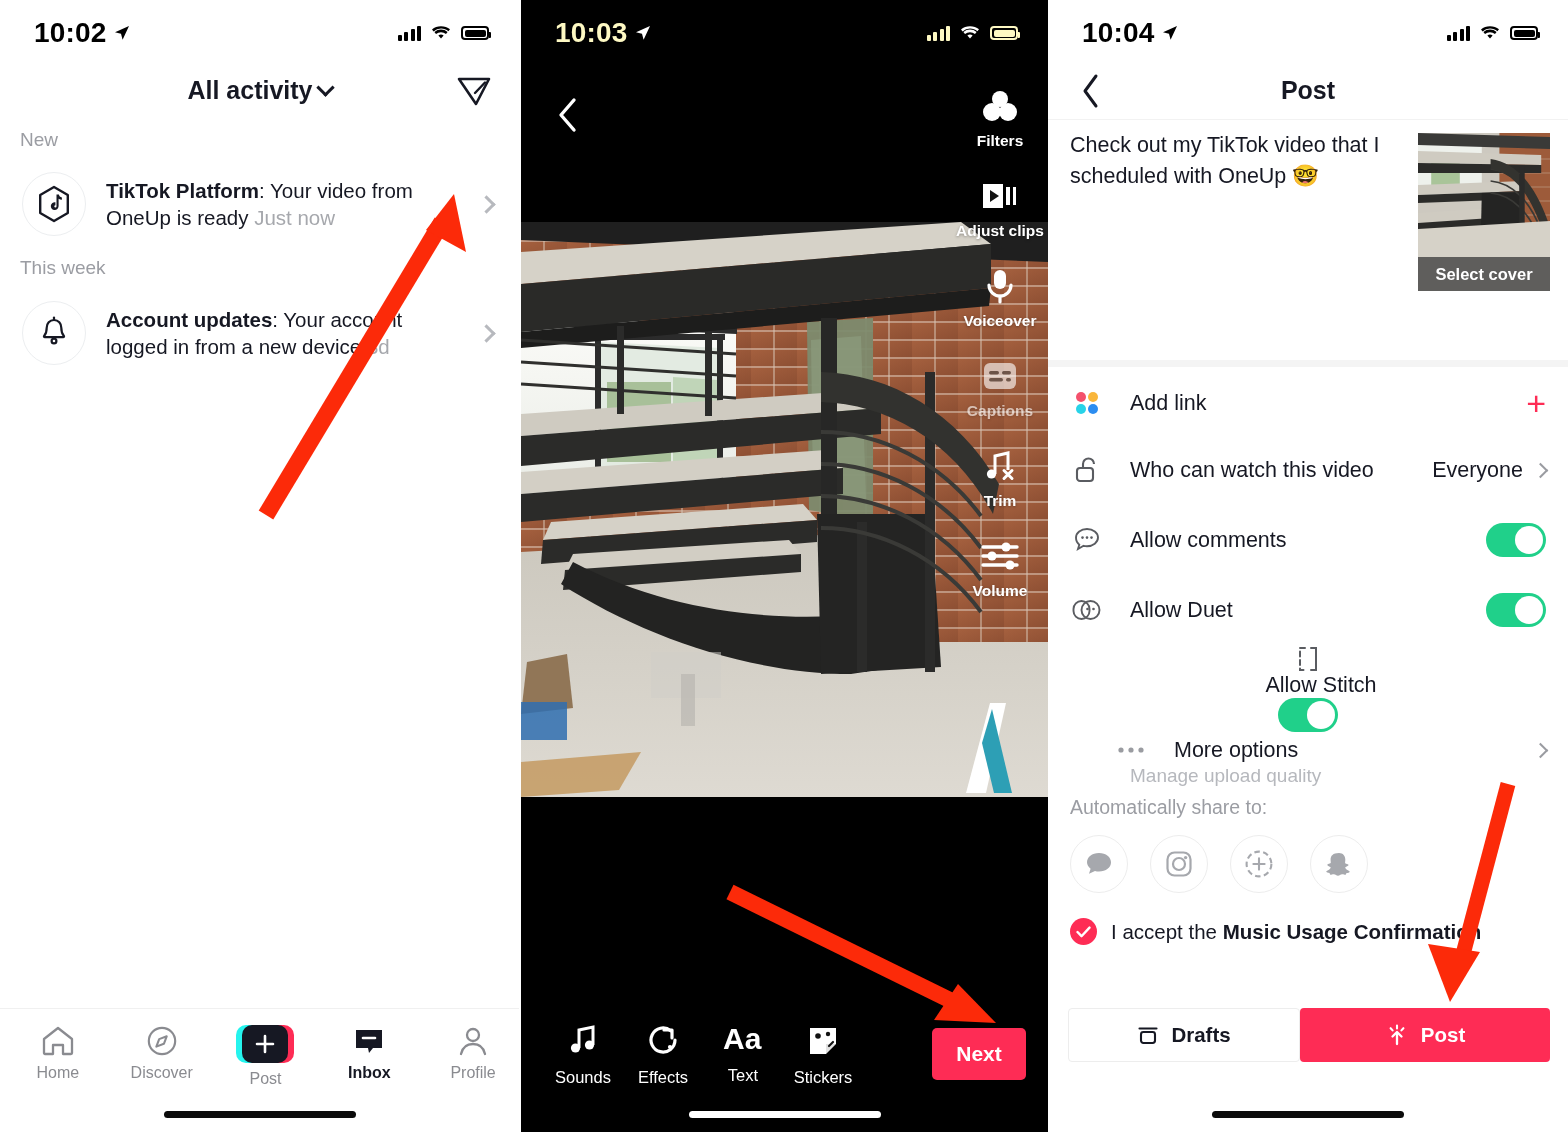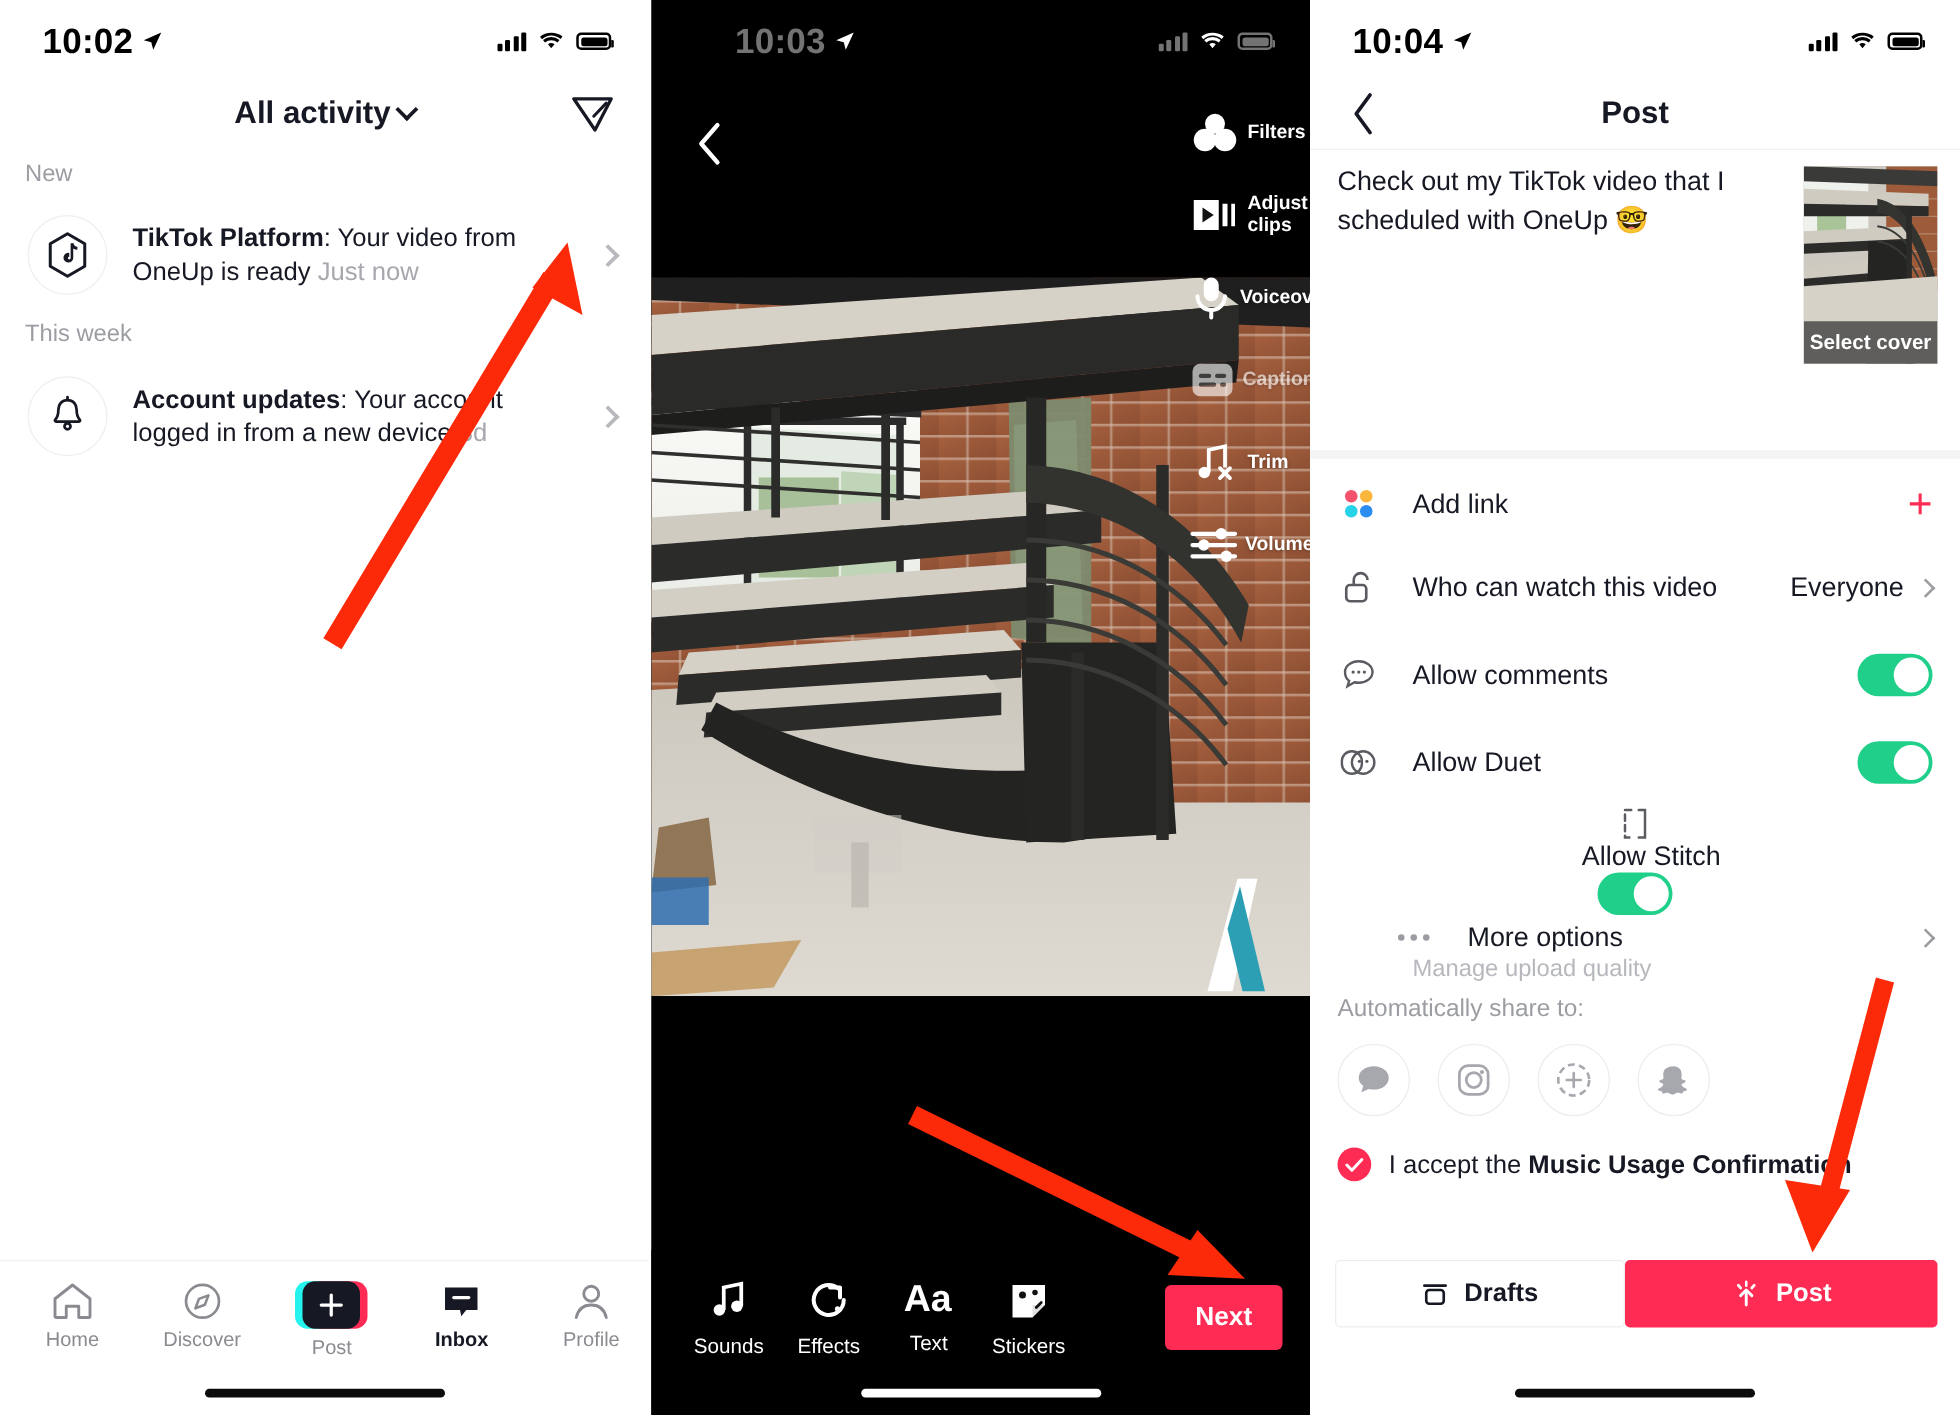--- a/index.html
+++ b/index.html
@@ -13,21 +13,21 @@
   .gap { width:2px; background:#ffffff; height:1132px; flex:none; }
   .p2 { width:527px; background:#000; }
   .p3 { width:520px; background:#fff; }
 
   
   .statusbar { position:absolute; top:0; left:0; right:0; height:66px;
     display:flex; align-items:center; justify-content:space-between;
     padding:0 30px 0 34px; }
   .sb-time { font-size:28px; font-weight:700; letter-spacing:.2px; display:flex; align-items:center; gap:7px; }
   .sb-right { display:flex; align-items:center; gap:9px; }
-  .dark .sb-time, .dark .sb-right { color:#737373;margin-left:33px; }
+  .dark .sb-time, .dark .sb-right { color:#fef9c3; }
   .light .sb-time, .light .sb-right { color:#000; }
 
   .loc-arrow { width:16px; height:16px; display:inline-block; }
   .sig { display:flex; align-items:flex-end; gap:2.5px; height:16px; }
   .sig i { width:4px; background:currentColor; border-radius:1px; display:block; }
   .sig i:nth-child(1){height:6px;} .sig i:nth-child(2){height:9px;}
   .sig i:nth-child(3){height:12px;} .sig i:nth-child(4){height:15px;}
   .batt { width:28px; height:14px; border:2px solid currentColor; border-radius:4px;
     position:relative; display:flex; align-items:center; padding:1.5px; }
   .batt::after { content:""; position:absolute; right:-4px; top:4px; width:2px; height:6px;
@@ -75,21 +75,21 @@
     width:192px; height:7px; border-radius:4px; background:#0b0b0b; }
   .home-ind.white { background:#fff; }
 
   
   .p2-back { position:absolute; left:32px; top:93px; width:44px; height:44px; }
   .video { position:absolute; left:0; right:0; top:222px; height:575px; overflow:hidden; }
   .vid-canvas { position:absolute; inset:0; }
 
   
   .rail { position:absolute; right:0; top:86px; width:96px; display:flex; flex-direction:column; align-items:center; }
-  .rail-item { width:96px; display:flex; flex-direction:row; align-items:center; gap:6px; margin-bottom:26px; }
+  .rail-item { width:96px; display:flex; flex-direction:column; align-items:center; gap:6px; margin-bottom:26px; }
   .rail-item .lbl { font-size:15.5px; color:#fff; font-weight:600; text-shadow:0 1px 3px rgba(0,0,0,.35); }
   .rail-item.dim { opacity:.62; }
   .rail-item .ic { width:40px; height:40px; display:flex; align-items:center; justify-content:center; }
 
   .btmbar { position:absolute; left:0; right:0; bottom:0; height:132px; background:#000;
     display:flex; align-items:flex-start; padding:22px 18px 0 22px; }
   .bt { width:80px; display:flex; flex-direction:column; align-items:center; gap:10px; }
   .bt .lbl { font-size:16.5px; color:#fff; }
   .next-btn { position:absolute; right:22px; top:28px; width:94px; height:52px; background:#FE2C55;
     border-radius:5px; color:#fff; font-size:21px; font-weight:700;
@@ -97,21 +97,21 @@
 
   
   .p3-header { position:absolute; top:62px; left:0; right:0; height:58px; display:flex;
     align-items:center; justify-content:center; border-bottom:1px solid #f2f2f2; }
   .p3-title { font-size:25px; font-weight:700; color:#161823; }
   .p3-back { position:absolute; left:22px; top:70px; width:42px; height:42px;
     display:flex; align-items:center; justify-content:center; }
 
   .caption-area { position:absolute; top:130px; left:22px; width:340px; }
   .caption-txt { font-size:21.5px; line-height:1.42; color:#161823; }
-  .cover { position:absolute; top:133px; right:18px; width:107px; height:158px; overflow:hidden;
+  .cover { position:absolute; top:133px; right:18px; width:132px; height:158px; overflow:hidden;
     background:#b4b0a8; }
   .cover-lbl { position:absolute; left:0; right:0; bottom:0; height:34px; background:rgba(58,58,58,.76);
     color:#fff; font-size:16.5px; font-weight:700; display:flex; align-items:center; justify-content:center; }
 
   .chips { position:absolute; top:303px; left:22px; display:flex; gap:13px; }
   .chip { height:42px; border:1px solid #ebebeb; border-radius:5px; padding:0 14px;
     display:flex; align-items:center; gap:8px; font-size:18.5px; font-weight:700; color:#161823; background:#fff; }
 
   .divider { position:absolute; left:0; right:0; height:7px; background:#f4f4f4; }
   .d1 { top:360px; }

